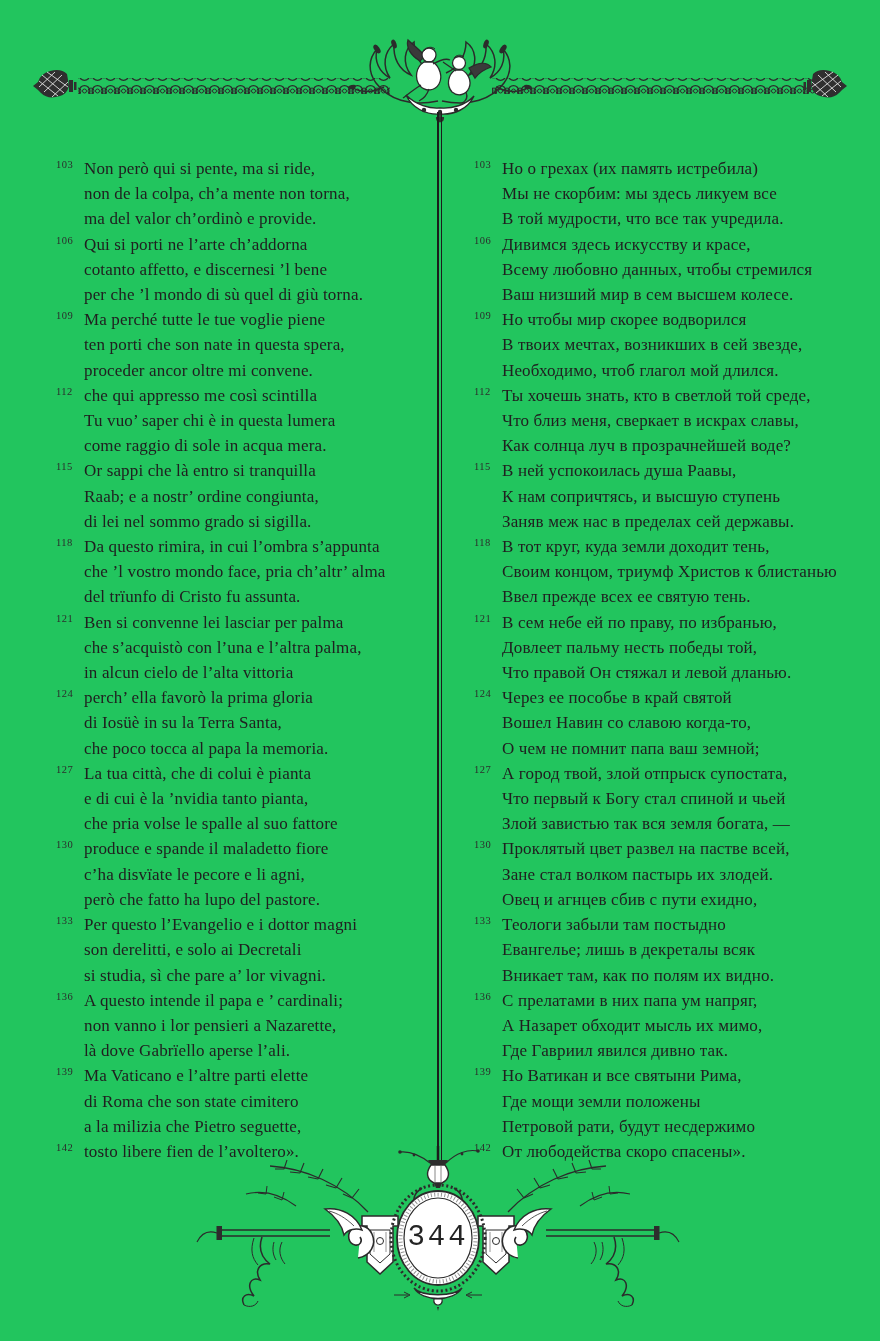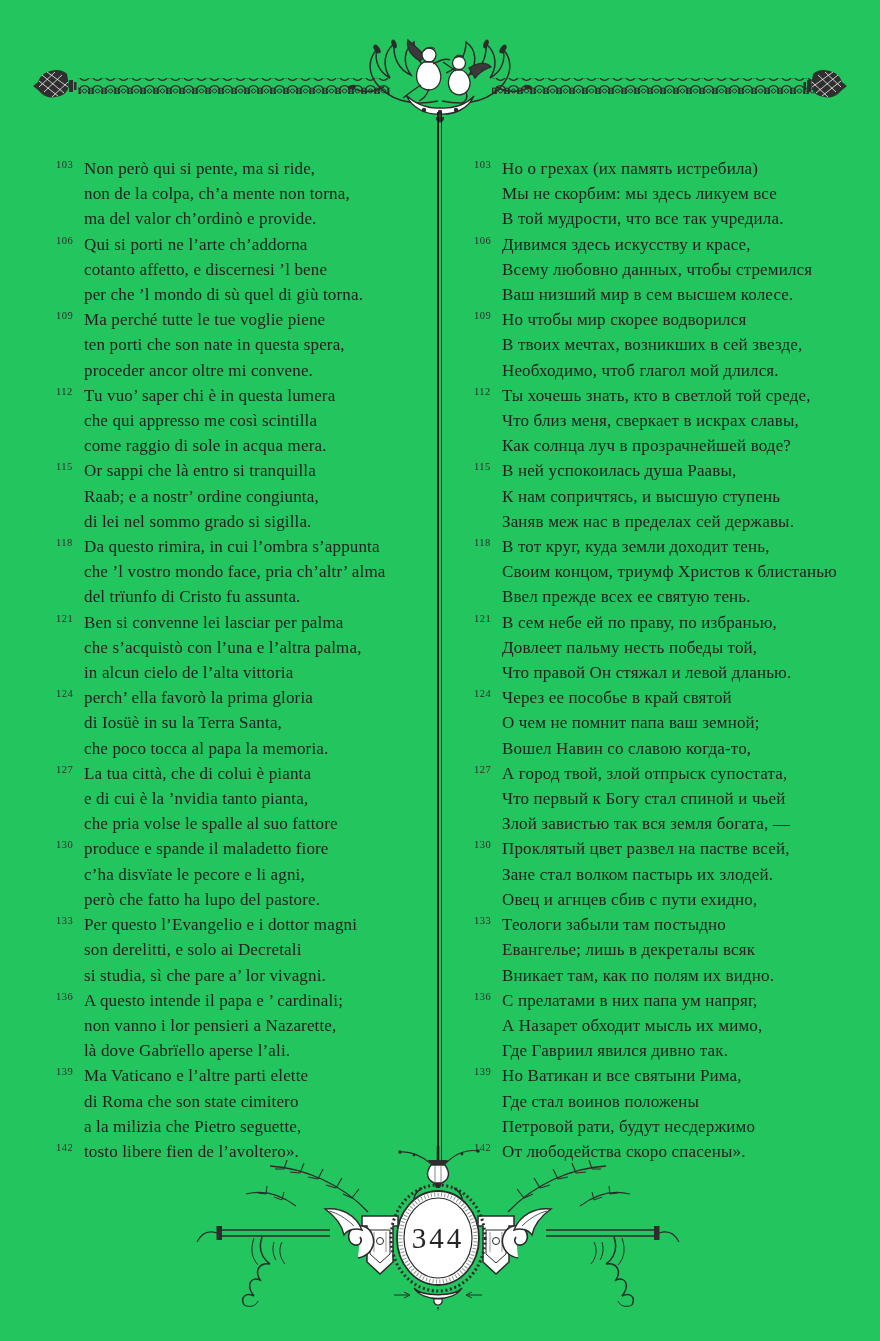--- a/index.html
+++ b/index.html
@@ -20,21 +20,21 @@
   .stanza{position:relative;}
   .stanza-num{
     position:absolute;left:-28px;top:3px;width:24px;
     font-size:10.5px;letter-spacing:0.5px;color:#2c2c2c;text-align:left;
   }
   .verse-line{
     font-size:17px;line-height:25.2px;white-space:nowrap;letter-spacing:0.15px;color:#202020;
   }
   .page-number{
     position:absolute;left:404px;top:1219px;width:68px;height:38px;line-height:38px;
-    text-align:center;font-size:29px;letter-spacing:3px;color:#242424;
+    text-align:center;font-size:29px;letter-spacing:3px;color:#242424;font-family:Liberation Mono, monospace;
   }
 </style>
 </head>
 <body>
 
 <div class="page">
 
   <svg class="ornament top-ornament" viewBox="0 0 880 90" xmlns="http://www.w3.org/2000/svg">
     <defs>
       <pattern id="chain" width="13" height="16" patternUnits="userSpaceOnUse">
@@ -125,22 +125,22 @@
     <div class="stanza-lines">
           <div class="verse-line">Ma perché tutte le tue voglie piene</div>
           <div class="verse-line">ten porti che son nate in questa spera,</div>
           <div class="verse-line">proceder ancor oltre mi convene.</div>
         </div>
   </div>
 
   <div class="stanza">
     <span class="stanza-num">112</span>
     <div class="stanza-lines">
+          <div class="verse-line">che qui appresso me così scintilla</div>
           <div class="verse-line">Tu vuo’ saper chi è in questa lumera</div>
-          <div class="verse-line">che qui appresso me così scintilla</div>
           <div class="verse-line">come raggio di sole in acqua mera.</div>
         </div>
   </div>
 
   <div class="stanza">
     <span class="stanza-num">115</span>
     <div class="stanza-lines">
           <div class="verse-line">Or sappi che là entro si tranquilla</div>
           <div class="verse-line">Raab; e a nostr’ ordine congiunta,</div>
           <div class="verse-line">di lei nel sommo grado si sigilla.</div>
@@ -287,22 +287,22 @@
           <div class="verse-line">В сем небе ей по праву, по избранью,</div>
           <div class="verse-line">Довлеет пальму несть победы той,</div>
           <div class="verse-line">Что правой Он стяжал и левой дланью.</div>
         </div>
   </div>
 
   <div class="stanza">
     <span class="stanza-num">124</span>
     <div class="stanza-lines">
           <div class="verse-line">Через ее пособье в край святой</div>
+          <div class="verse-line">Вошел Навин со славою когда-то,</div>
           <div class="verse-line">О чем не помнит папа ваш земной;</div>
-          <div class="verse-line">Вошел Навин со славою когда-то,</div>
         </div>
   </div>
 
   <div class="stanza">
     <span class="stanza-num">127</span>
     <div class="stanza-lines">
           <div class="verse-line">А город твой, злой отпрыск супостата,</div>
           <div class="verse-line">Что первый к Богу стал спиной и чьей</div>
           <div class="verse-line">Злой завистью так вся земля богата, —</div>
         </div>
@@ -332,21 +332,21 @@
           <div class="verse-line">С прелатами в них папа ум напряг,</div>
           <div class="verse-line">А Назарет обходит мысль их мимо,</div>
           <div class="verse-line">Где Гавриил явился дивно так.</div>
         </div>
   </div>
 
   <div class="stanza">
     <span class="stanza-num">139</span>
     <div class="stanza-lines">
           <div class="verse-line">Но Ватикан и все святыни Рима,</div>
-          <div class="verse-line">Где стал воинов положены</div>
+          <div class="verse-line">Где мощи земли положены</div>
           <div class="verse-line">Петровой рати, будут несдержимо</div>
         </div>
   </div>
 
   <div class="stanza">
     <span class="stanza-num">142</span>
     <div class="stanza-lines">
           <div class="verse-line">От любодейства скоро спасены».</div>
         </div>
   </div>

